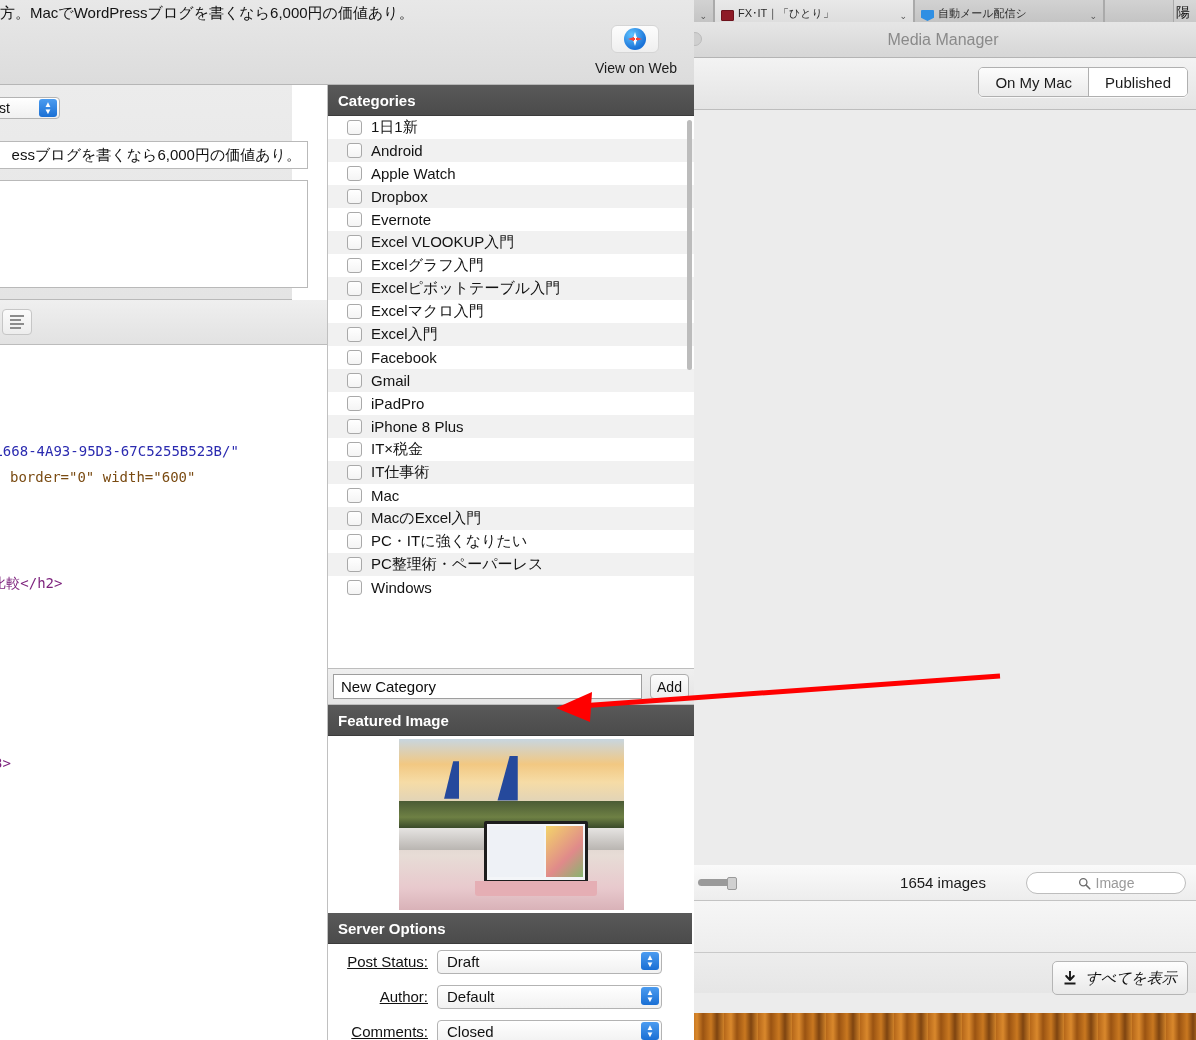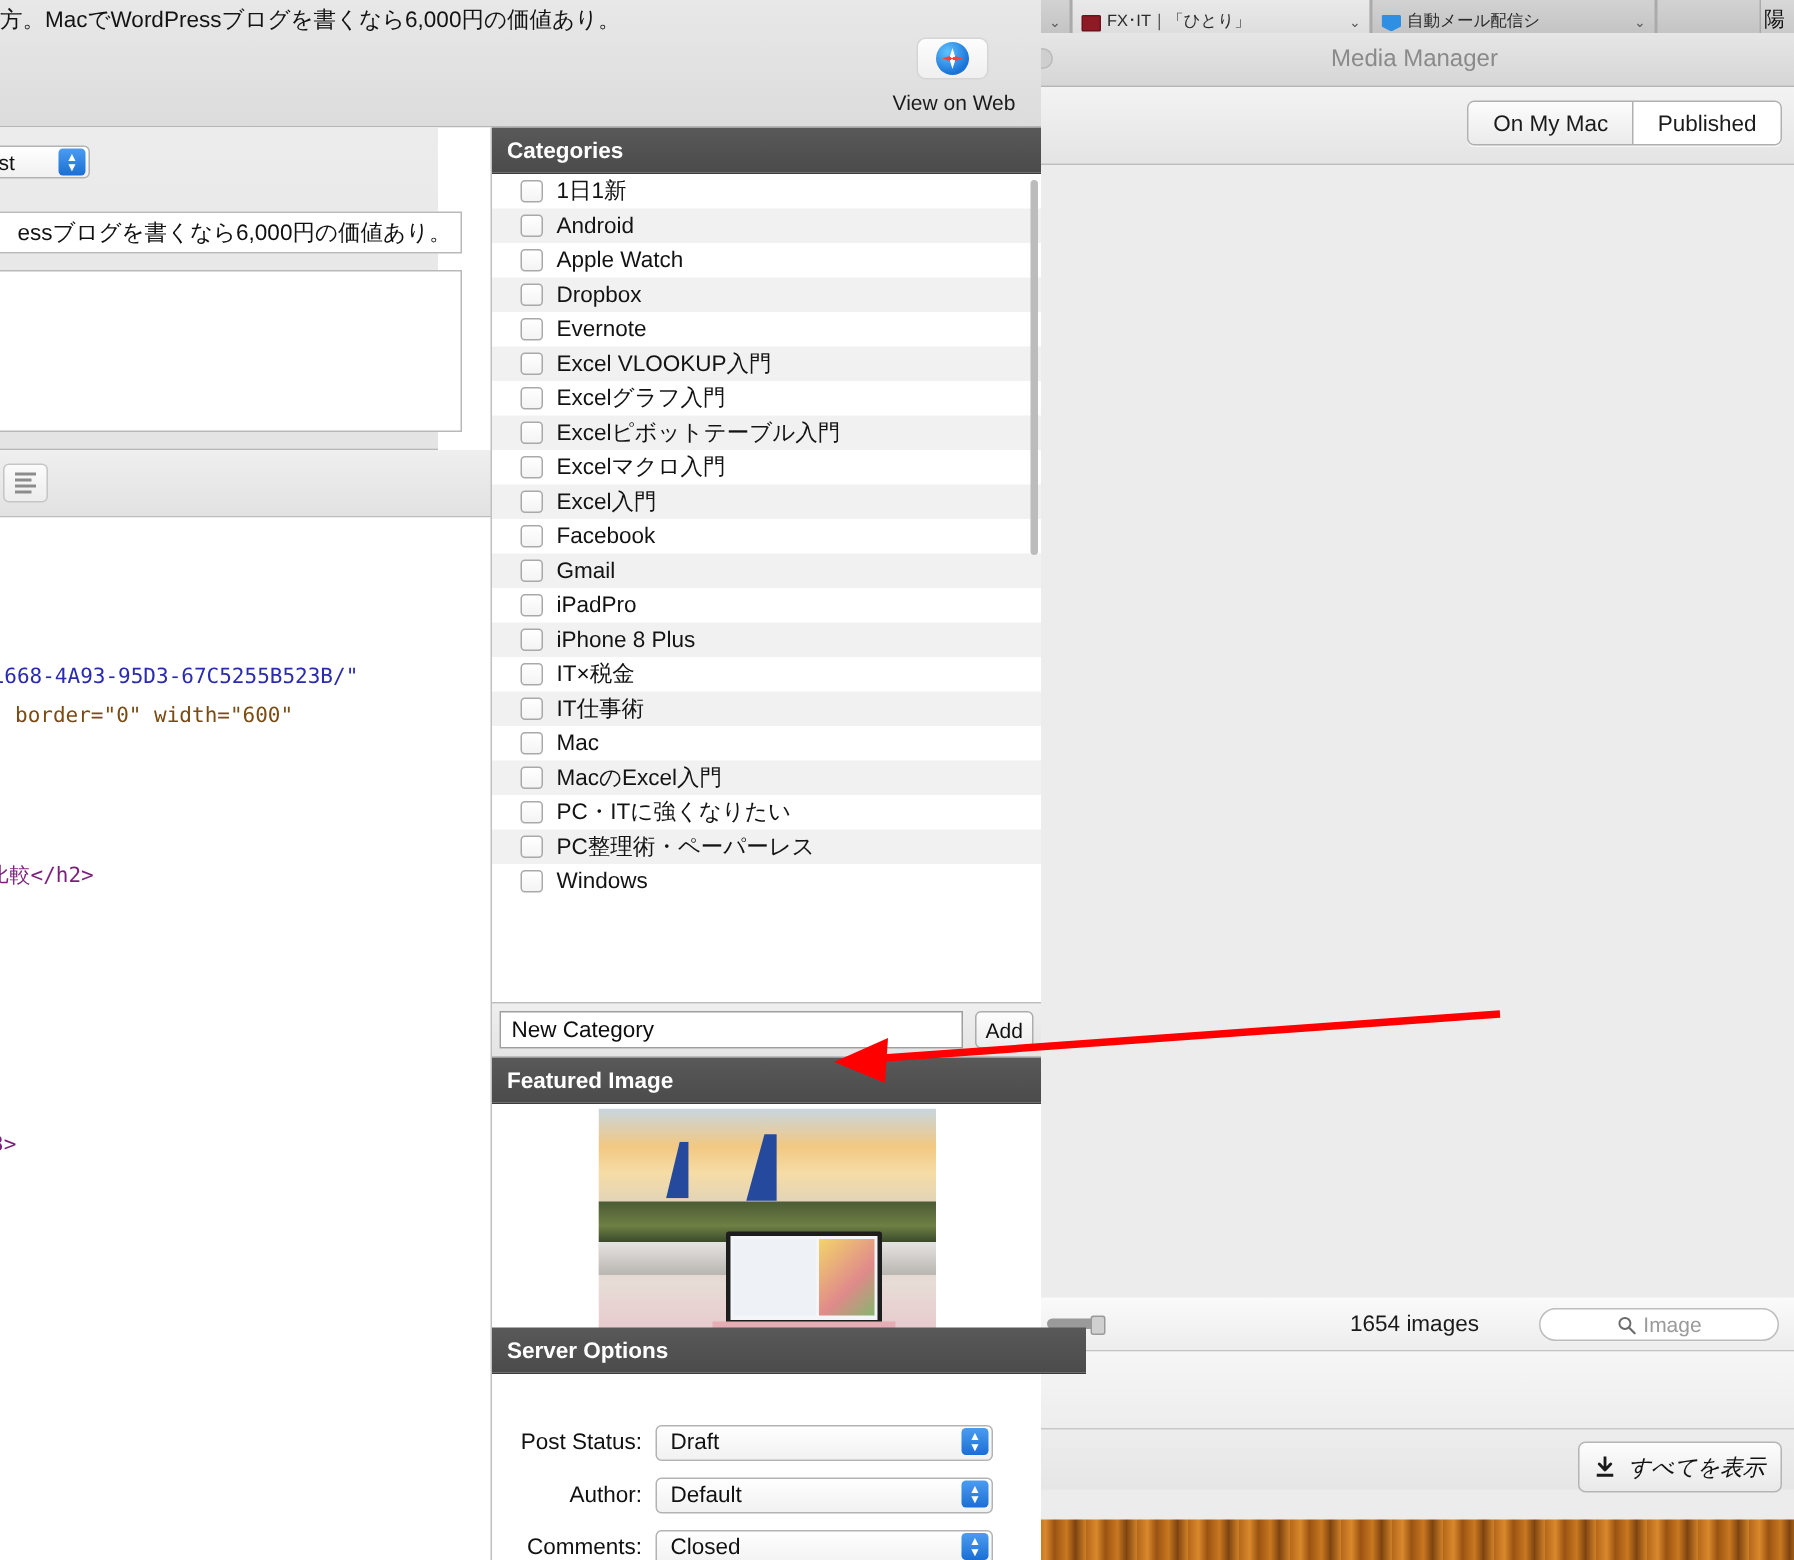--- a/index.html
+++ b/index.html
@@ -235,26 +235,26 @@
     width: 39px; height: 25px; border:1px solid #adadad; border-radius: 4px;
     background: linear-gradient(to bottom,#fdfdfd,#ececec);
     display:flex; align-items:center; justify-content:center; font-size: 14px; color:#111;
   }
   .feat-head { position:absolute; left:0; top: 620px; width: 366px; }
   .feat-body {
     position:absolute; left:0; top: 651px; width: 366px; height: 177px;
     background:#fff; display:flex; align-items:center; justify-content:center;
   }
   .feat-img { width: 225px; height: 171px; position:relative; overflow:hidden; }
-  .srv-head { position:absolute; left:0; top: 800px; width: 396px; }
+  .srv-head { position:absolute; left:0; top: 828px; width: 364px; }
   .srv-body {
     position:absolute; left:0; top: 859px; width: 366px; height: 155px; background:#fff;
   }
   .srv-row { display:flex; align-items:center; height: 35px; padding-left: 10px; gap: 9px; }
-  .srv-label { width: 90px; text-align:right; font-size: 15px; color:#111; }
+  .srv-label { width: 90px; text-align:right; font-size: 15px; color:#111;text-decoration:underline; }
   .srv-select {
     width: 225px; height: 24px; border:1px solid #b3b3b3; border-radius:4px;
     background: linear-gradient(to bottom,#ffffff,#f1f1f1); position:relative;
     display:flex; align-items:center; padding-left: 9px; font-size: 15px; color:#111;
   }
 
   
   .arrow-svg { position:absolute; left:0; top:0; width:1196px; height:1040px; pointer-events:none; }
 </style>
 </head>

